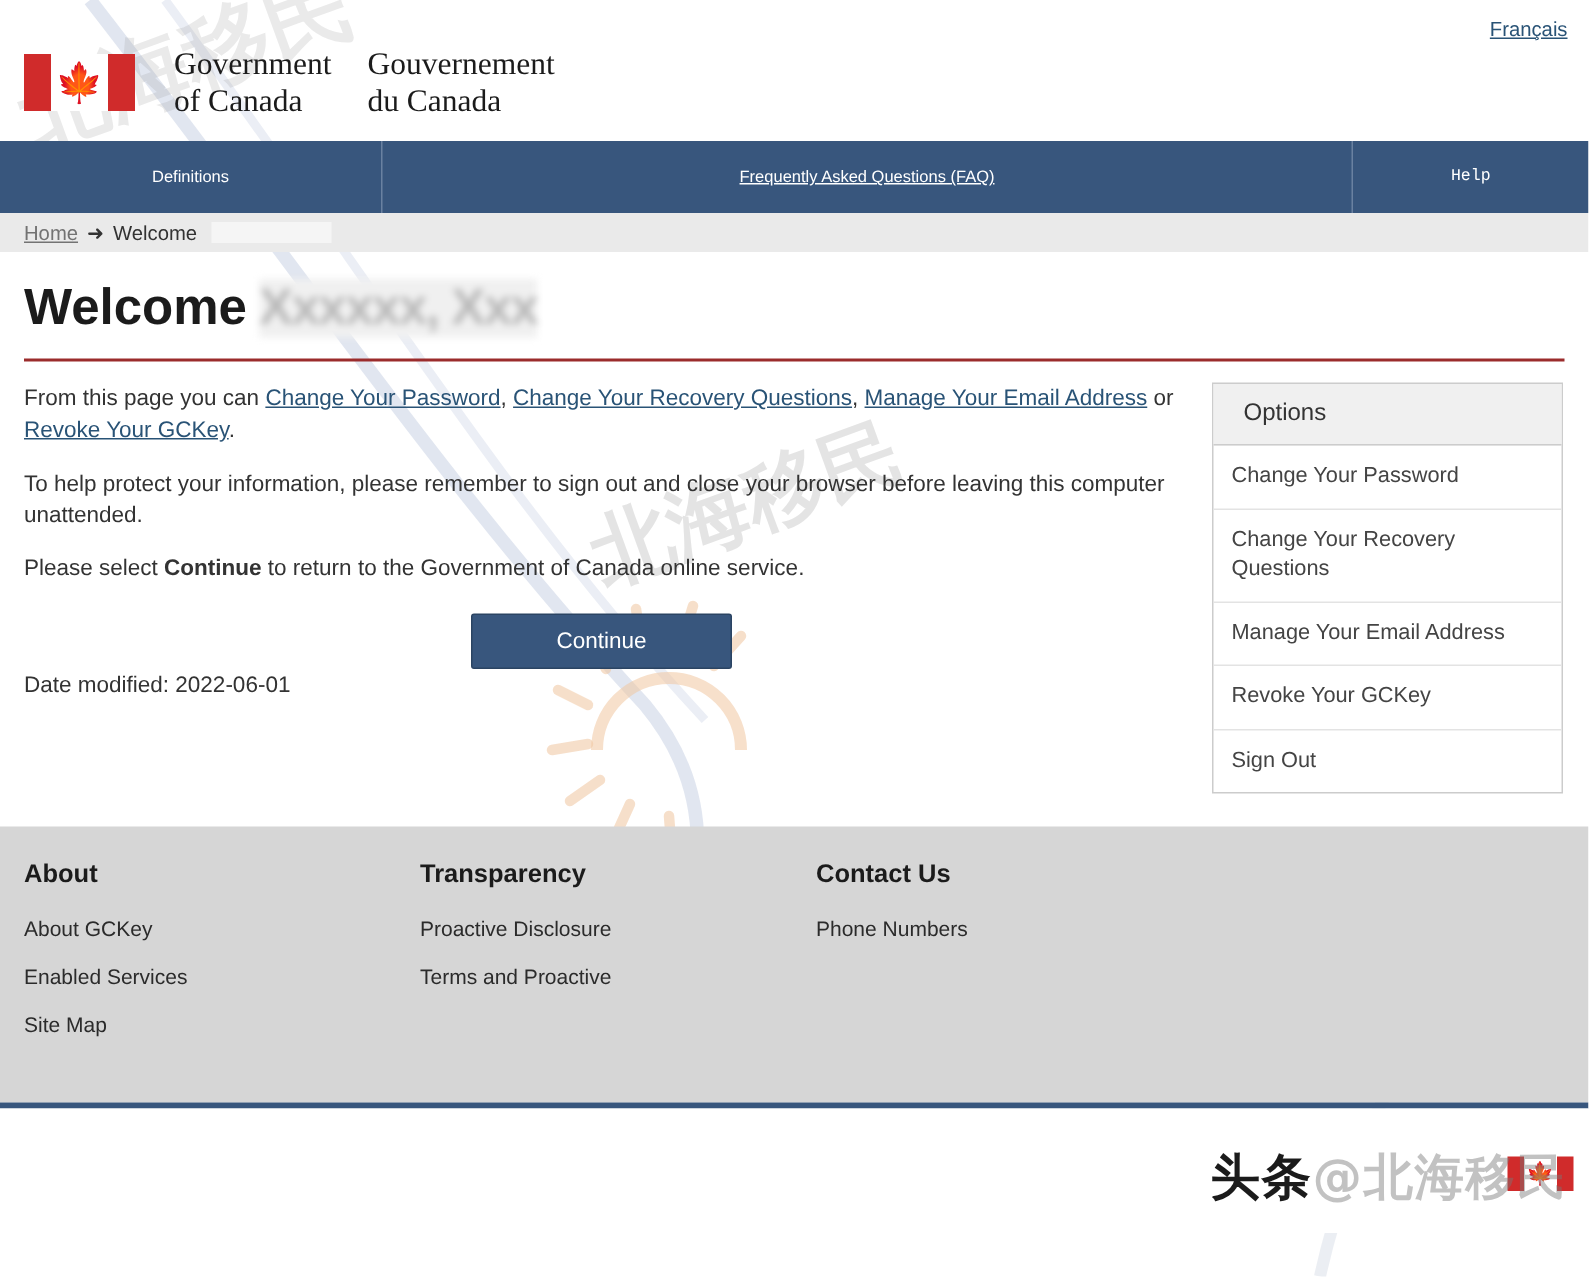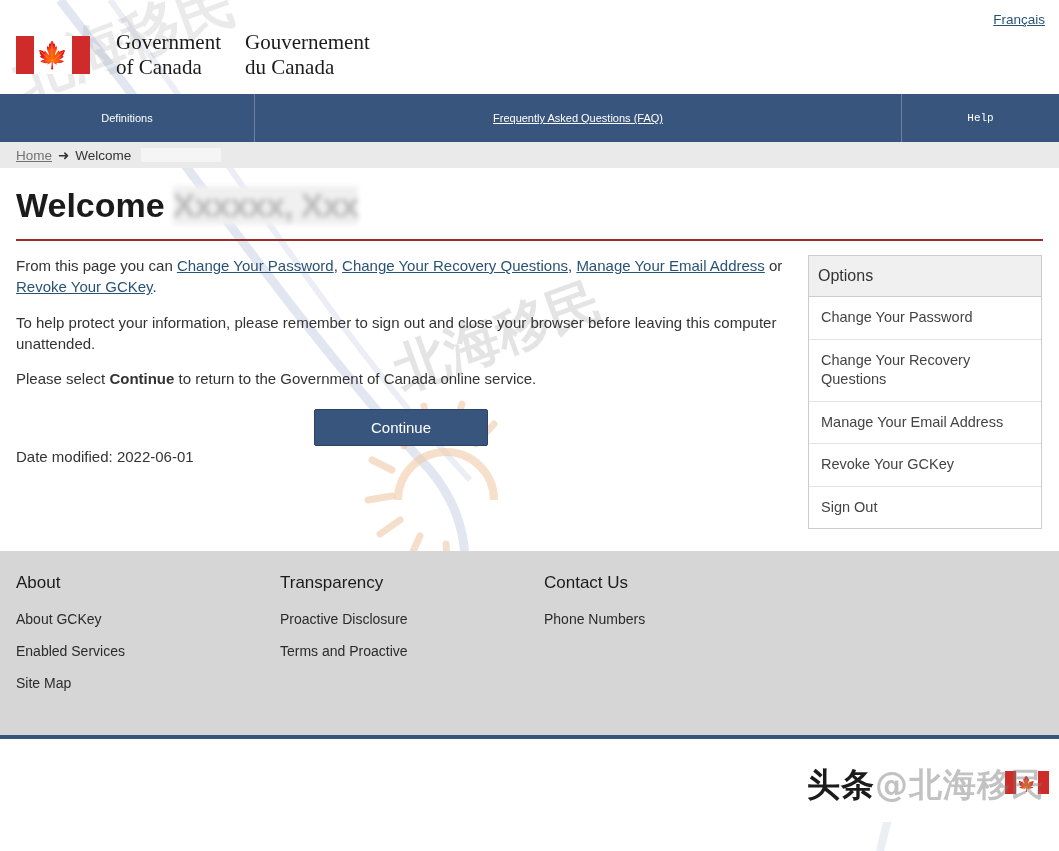--- a/index.html
+++ b/index.html
@@ -207,21 +207,21 @@
   
   .options {
     width: 234px;
     border: 1px solid #ccc;
     background: #fff;
     margin-top: 14px;
   }
   .options-title {
     background: #f0f0f0;
     border-bottom: 1px solid #ccc;
-    padding: 11px 9px;
+    padding: 11px 20px;
     font-size: 16px;
     color: #333;
   }
   .options ul { list-style: none; margin: 0; padding: 0; }
   .options li {
     padding: 11px 12px;
     border-bottom: 1px solid #e3e3e3;
     font-size: 14.5px;
     color: #444;
     cursor: pointer;
@@ -240,21 +240,21 @@
     margin-top: 22px;
     background: #d6d6d6;
     padding: 22px 16px 28px 16px;
     display: flex;
   }
   .footer .col { width: 264px; }
   .footer h2 {
     font-size: 17px;
     margin: 0 0 18px 0;
     color: #1b1b1b;
-    font-weight: normal;
+    font-weight: bold;
   }
   .footer a {
     display: block;
     font-size: 14px;
     color: #2b2b2b;
     text-decoration: none;
     margin-bottom: 16px;
     cursor: pointer;
   }
   .footer-bar {

